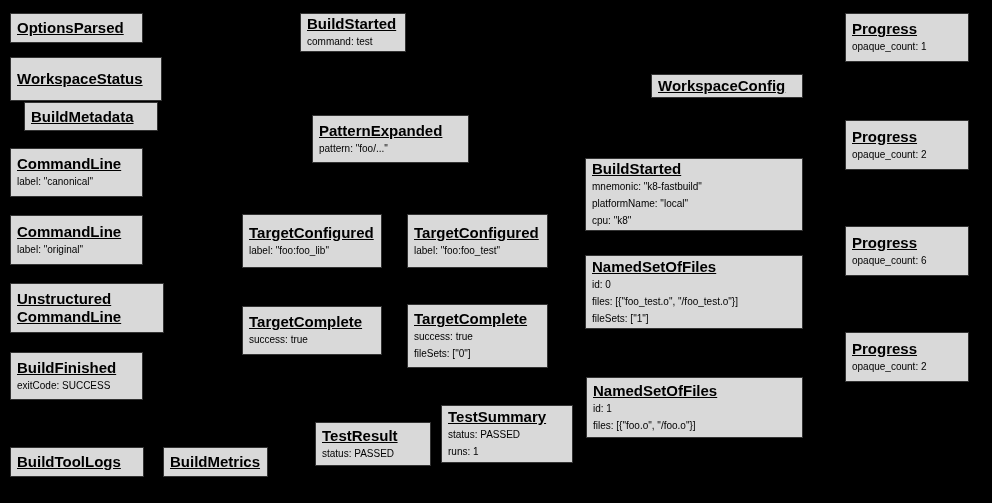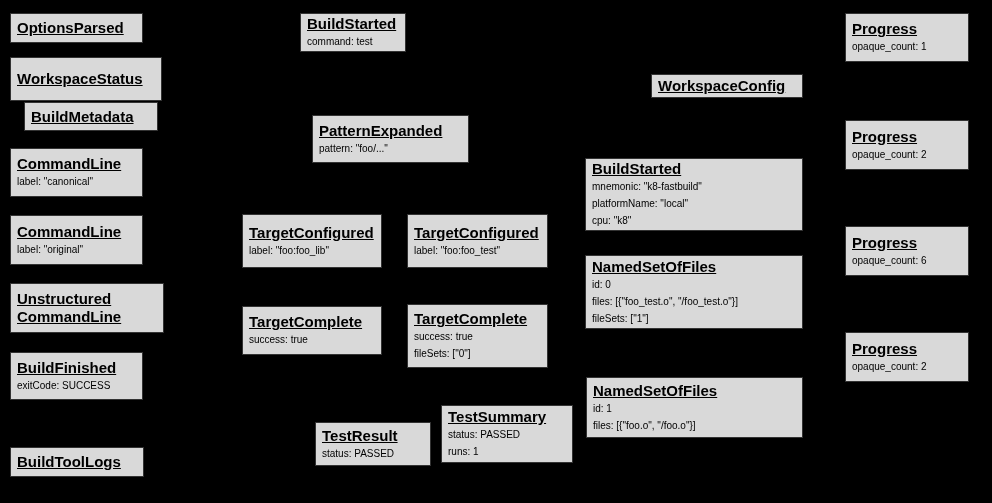--- a/index.html
+++ b/index.html
@@ -79,20 +79,23 @@
 
   <div class="node" style="left:10px;top:447px;width:134px;height:30px">
     <div class="t">BuildToolLogs</div>
   </div>
 
   <div class="node" style="left:10px;top:352px;width:133px;height:48px">
     <div class="t">BuildFinished</div>
     <div class="d">exitCode: SUCCESS</div>
   </div>
 
+  <div class="node" style="left:163px;top:447px;width:105px;height:30px">
+    <div class="t">BuildMetrics</div>
+  </div>
 
   <div class="node" style="left:300px;top:13px;width:106px;height:39px">
     <div class="t">BuildStarted</div>
     <div class="d">command: test</div>
   </div>
 
   <div class="node" style="left:312px;top:115px;width:157px;height:48px">
     <div class="t">PatternExpanded</div>
     <div class="d">pattern: "foo/..."</div>
   </div>

